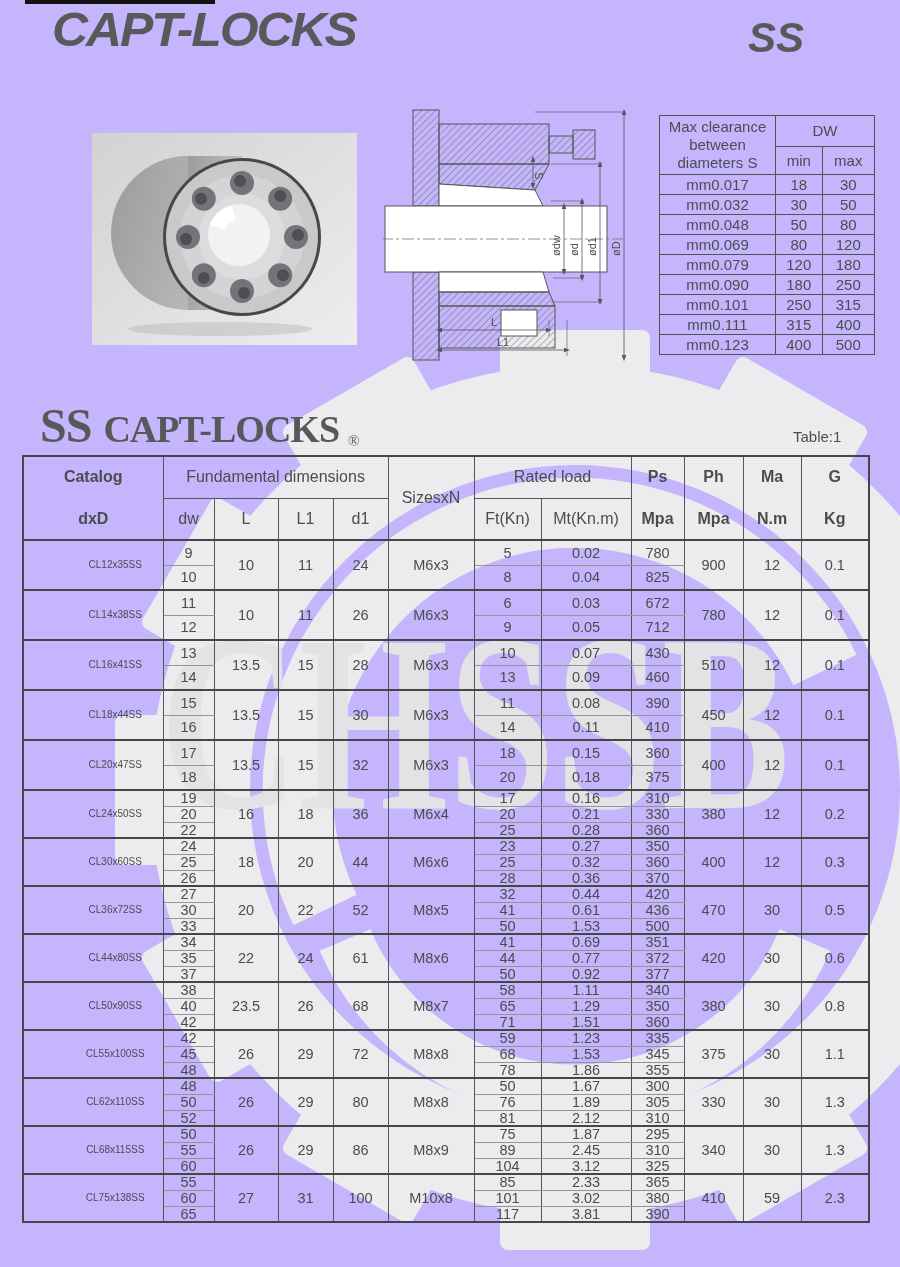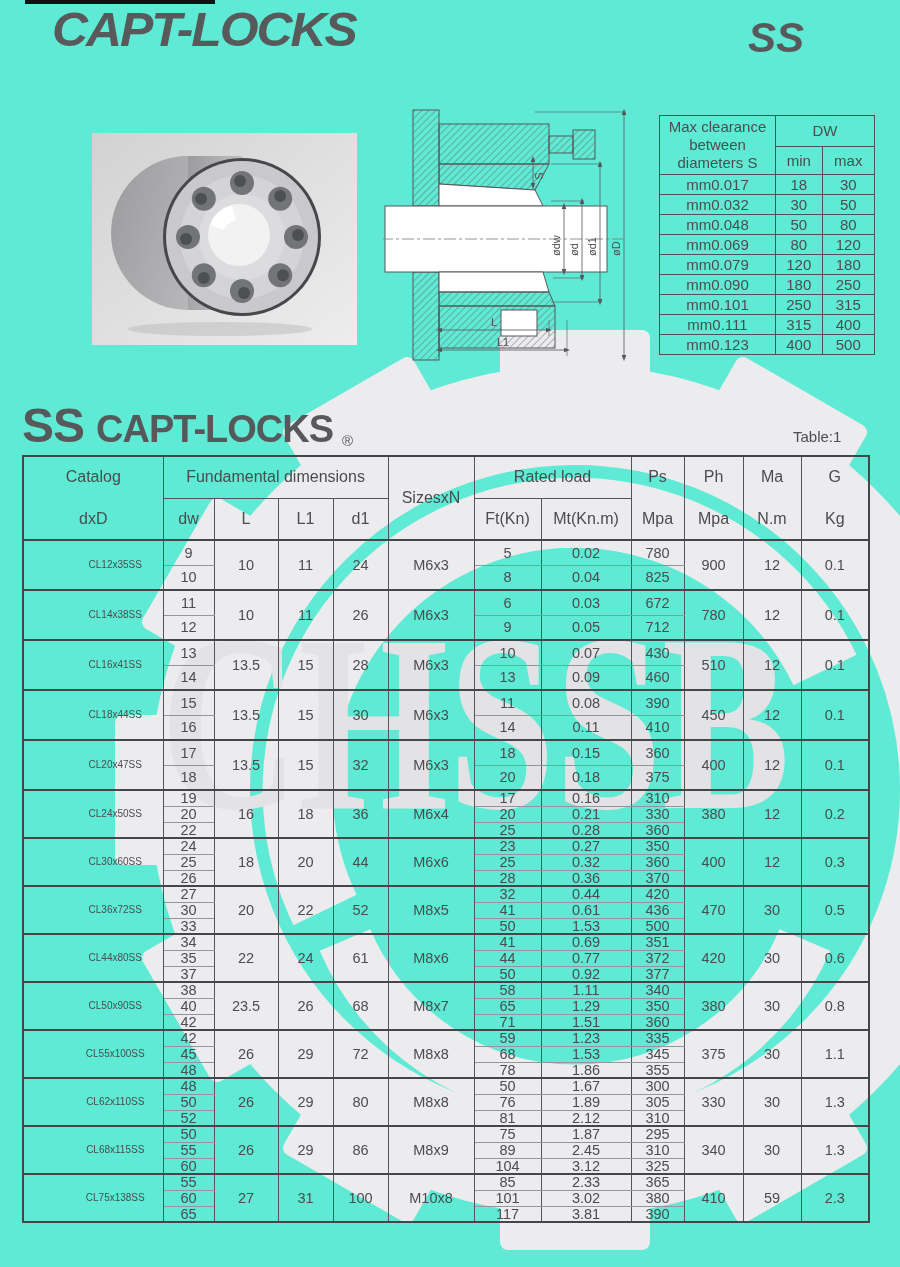--- a/index.html
+++ b/index.html
@@ -1,18 +1,18 @@
 <!DOCTYPE html>
 <html><head>
 <meta charset="utf-8">
 <style>
   * { margin:0; padding:0; box-sizing:border-box; }
   html,body { background:#ffffff; }
   body { font-family:"Liberation Sans", sans-serif; color:#4c4d4f; }
-  .page { position:relative; width:900px; height:1267px; background:#5eead4; overflow:hidden; }
+  .page { position:relative; width:900px; height:1267px; background:#c4b5fd; overflow:hidden; }
 
   .top-strip { position:absolute; left:25px; top:0; width:190px; height:4px; background:#111; }
   .brand-title { position:absolute; left:52px; top:2px; font-size:48px; font-style:italic; font-weight:900;
                  letter-spacing:-2px; color:#58595b; transform:scaleX(1.04); transform-origin:left; }
   .brand-series { position:absolute; left:748px; top:14px; font-size:42px; font-style:italic; font-weight:900; color:#58595b; }
 
   
   .photo { position:absolute; left:92px; top:133px; width:265px; height:212px; }
 
   
@@ -26,36 +26,36 @@
   .clearance th.c1 { width:116px; line-height:18px; padding:2px 1px; }
   .clearance .dw-cell { height:28px; }
   .clearance .mm-cell { height:26px; }
   .clearance td { height:19px; line-height:19px; }
 
   
   .watermark { position:absolute; left:40px; top:330px; width:860px; height:930px; z-index:0; pointer-events:none; }
   .wm-letters { font-family:"Liberation Serif", serif; font-weight:bold; fill:#e3e3e6; }
 
   
-  .section-head { position:absolute; left:22px; top:398px; z-index:1; color:#57585a; }
+  .section-head { position:absolute; left:40px; top:398px; z-index:1; color:#57585a;font-family:Liberation Serif, serif; }
   .section-head .big { font-size:48px; font-weight:800; letter-spacing:-1px; }
   .section-head .med { font-size:38px; font-weight:800; margin-left:12px; letter-spacing:-1px; }
   .section-head .reg { font-size:15px; font-weight:normal; margin-left:9px; vertical-align:-4px; }
   .table-caption { position:absolute; left:793px; top:428px; font-size:15px; color:#4c4d4f; z-index:1;text-align:center; }
 
   
   .main-table { position:absolute; left:22px; top:455px; width:846px; border-collapse:collapse;
                 table-layout:fixed; z-index:1; font-size:14.5px; color:#4b4c4e; background:transparent; }
   .main-table th, .main-table td { border:1px solid #545558; text-align:center; vertical-align:middle;
                 font-weight:normal; padding:0; background:transparent; }
   .main-table { border:2px solid #454648; }
   .main-table thead th { font-size:16px; }
   .main-table thead tr.hr1 th { height:42px; }
   .main-table thead tr.hr2 th { height:42px; }
-  .main-table thead th.twoline div { line-height:20px; }
+  .main-table thead th.twoline div { line-height:20px;font-weight:bold; }
   .main-table thead th.twoline div + div { margin-top:22px; }
   .main-table thead { border-bottom:2px solid #454648; }
   .main-table tr.g-first td { border-top:2px solid #454648; }
   .main-table td.sub { border-bottom:1px solid #949597; }
   .main-table tr.h2 td { height:25px; line-height:16px; }
   .main-table tr.h3 td { height:16px; line-height:14px; }
   .main-table td[data-name="catalog-cell"] { font-size:10px;padding-left:44px; }
 </style>
 </head>
 <body>

